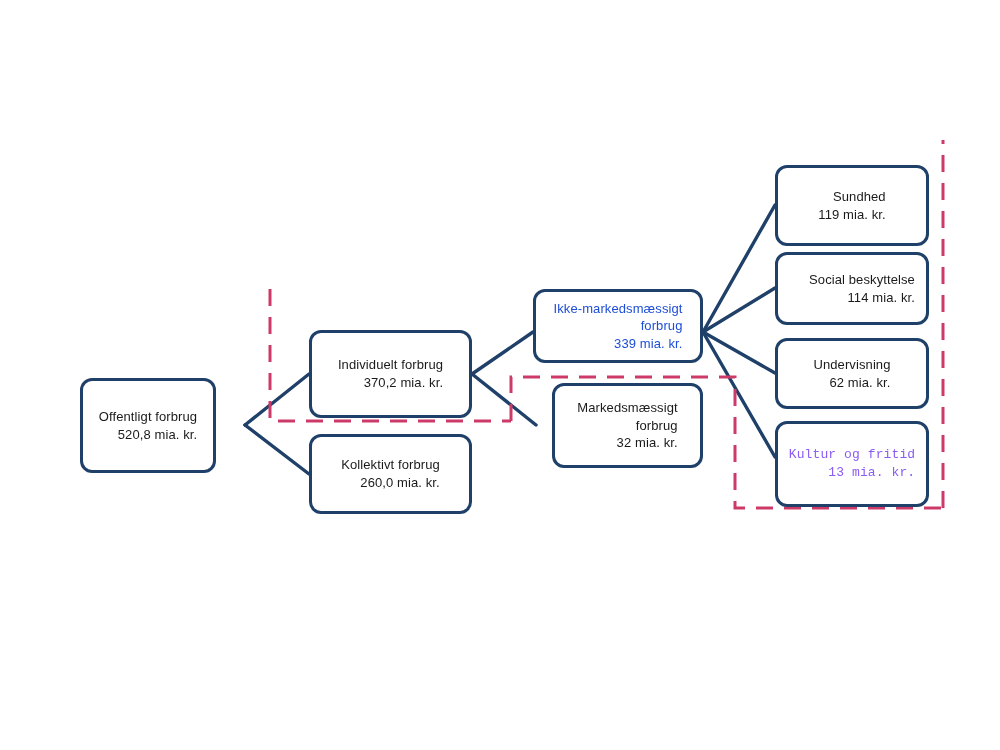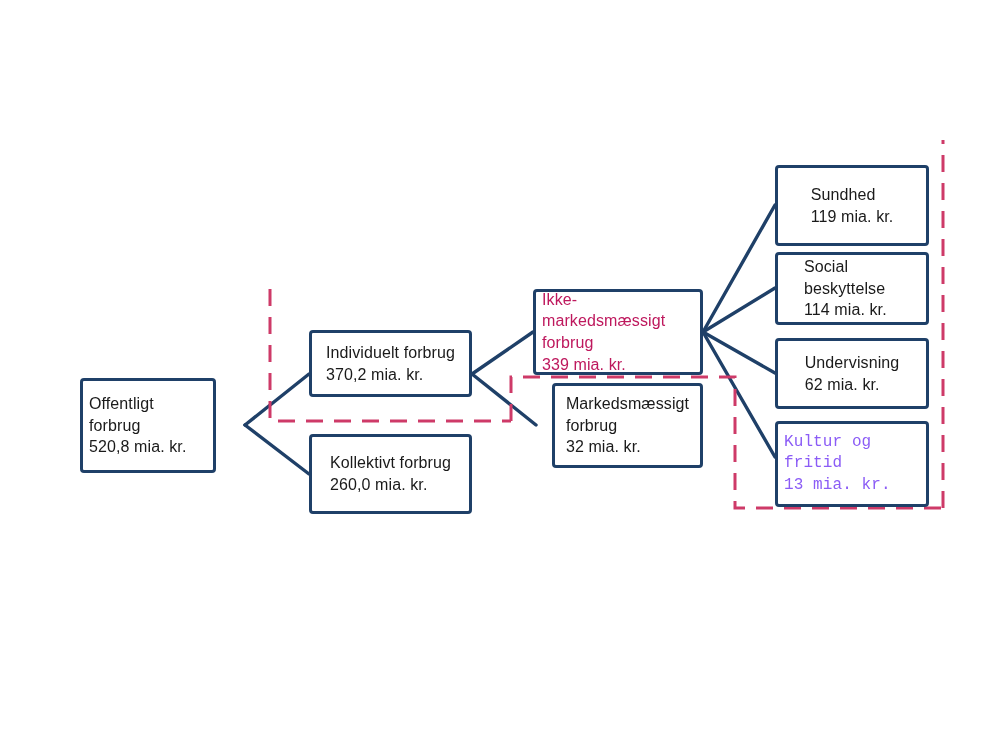--- a/index.html
+++ b/index.html
@@ -22,27 +22,27 @@
     left: 0;
     top: 0;
     width: 1000px;
     height: 750px;
   }
   .node {
     position: absolute;
     box-sizing: border-box;
     background: #ffffff;
     border: 3px solid #1F4068;
-    border-radius: 4px;
+    border-radius: 12px;
     display: flex;
     align-items: center;
     justify-content: center;
-    text-align: left;
+    text-align: right;
     color: #1a1a1a;
-    font-size: 16px;
+    font-size: 13px;
     line-height: 1.35;
     letter-spacing: 0.1px;
     z-index: 5;
   }
   .node .label {
     display: block;
     padding: 0 6px;
     white-space: pre-line;
   }
 </style>
@@ -67,29 +67,29 @@
         <polyline points="511,421 511,377 735,377 735,508 943,508" fill="none" stroke="#CE3A68" stroke-width="3" stroke-dasharray="17 11" stroke-linecap="butt"></polyline>
         <polyline points="943,508 943,140" fill="none" stroke="#CE3A68" stroke-width="3" stroke-dasharray="17 11" stroke-linecap="butt"></polyline>
       </g>
   </svg>
 
   <div id="node-layer">
       <div class="node" style="left: 80px; top: 378px; width: 136px; height: 95px; border-color: rgb(31, 64, 104); color: rgb(26, 26, 26);">
         <span class="label">Offentligt forbrug
 520,8 mia. kr.</span>
       </div>
-      <div class="node" style="left: 309px; top: 330px; width: 163px; height: 67px; border-color: rgb(31, 64, 104); color: rgb(26, 26, 26);">
+      <div class="node" style="left: 309px; top: 330px; width: 163px; height: 88px; border-color: rgb(31, 64, 104); color: rgb(26, 26, 26);">
         <span class="label">Individuelt forbrug
 370,2 mia. kr.</span>
       </div>
       <div class="node" style="left: 309px; top: 434px; width: 163px; height: 80px; border-color: rgb(31, 64, 104); color: rgb(26, 26, 26);">
         <span class="label">Kollektivt forbrug
 260,0 mia. kr.</span>
       </div>
-      <div class="node" style="left: 533px; top: 289px; width: 170px; height: 86px; border-color: rgb(31, 64, 104); color: #be185d;">
+      <div class="node" style="left: 533px; top: 289px; width: 170px; height: 74px; border-color: rgb(31, 64, 104); color: #1d4ed8;">
         <span class="label">Ikke-markedsmæssigt
 forbrug
 339 mia. kr.</span>
       </div>
       <div class="node" style="left: 552px; top: 383px; width: 151px; height: 85px; border-color: rgb(31, 64, 104); color: rgb(26, 26, 26);">
         <span class="label">Markedsmæssigt
 forbrug
 32 mia. kr.</span>
       </div>
       <div class="node" style="left: 775px; top: 165px; width: 154px; height: 81px; border-color: rgb(31, 64, 104); color: rgb(26, 26, 26);">

